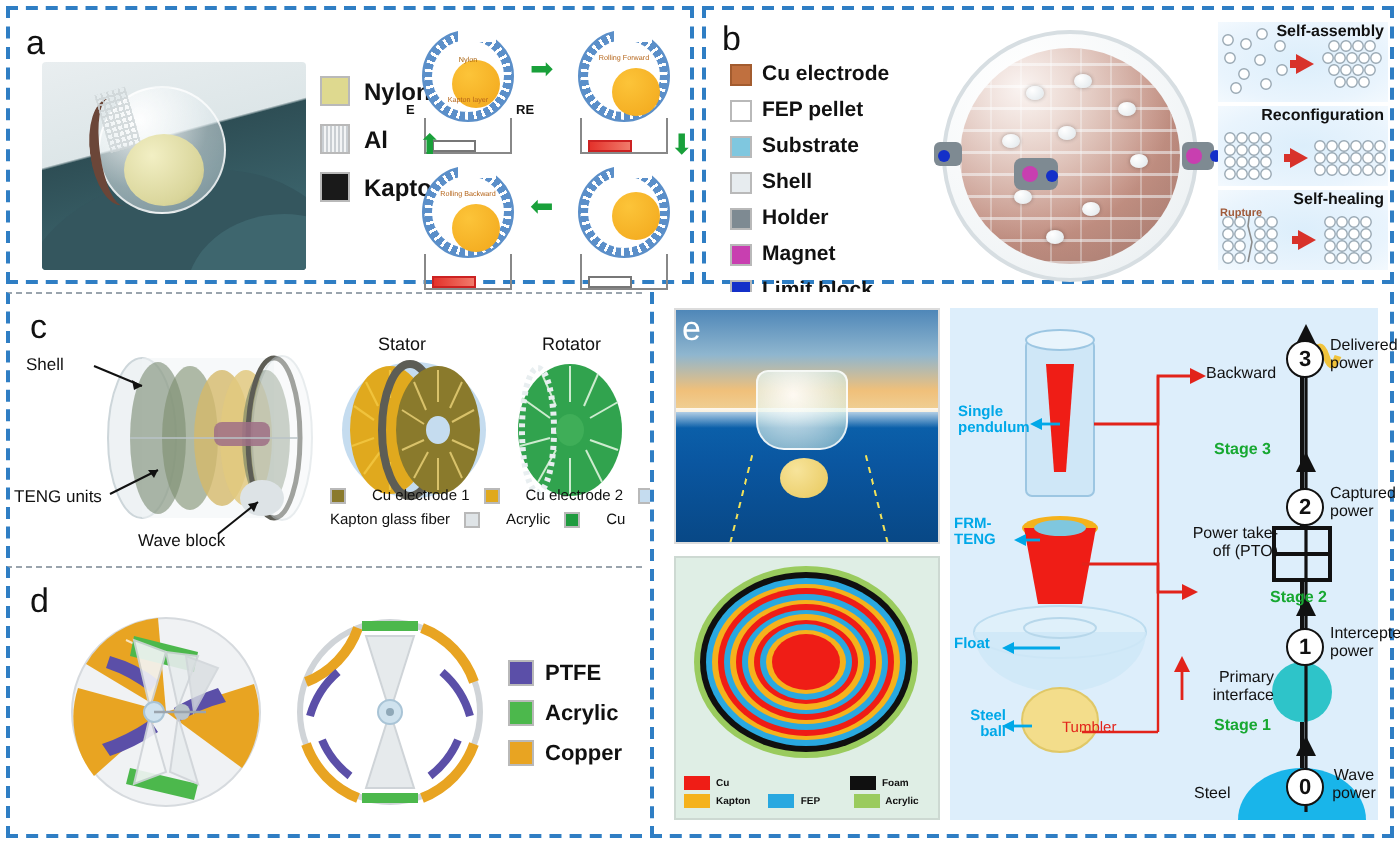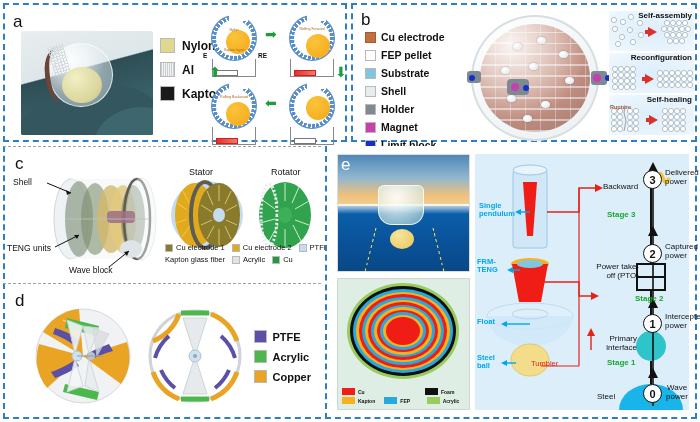--- a/index.html
+++ b/index.html
@@ -140,21 +140,21 @@
   .magblock .cap { position:absolute; right:2px; top:0; font-size:8px; font-weight:bold; color:#111; }
   .rupt { position:absolute; left:1px; top:9px; font-size:5.5px; color:#a05a3a; font-weight:bold; }
 
   
   #panel-c { left: 3px; top: 146px; width: 318px; height: 133px; }
   #pc-device { position:absolute; left:40px; top:16px; width:122px; height:108px; }
   #pc-labels .lbl { position:absolute; font-size:8.5px; color:#111; }
   #pc-rotor { position:absolute; left:160px; top:20px; width:155px; height:82px; }
   .sr-title { position:absolute; font-size:9px; color:#111; }
   #pc-legend { position:absolute; left:160px; top:96px; width:158px; }
-  #pc-legend .legend-row { margin-bottom:3px; gap:3px; }
+  #pc-legend .legend-row { margin-bottom:3px; gap:13px; }
   #pc-legend .lg-text { font-size:7.5px; }
   #pc-legend .sw { width:8px; height:8px; }
   .lgline { display:flex; gap:7px; align-items:center; }
 
   
   #panel-d { left: 3px; top: 283px; width: 318px; height: 136px; }
   #pd-left { position:absolute; left:28px; top:22px; width:100px; height:100px; }
   #pd-right { position:absolute; left:140px; top:22px; width:100px; height:100px; }
   #pd-legend { position:absolute; right:10px; top:46px; }
   #pd-legend .legend-row { margin-bottom:7px; gap:6px; }
@@ -739,21 +739,21 @@
           <line x1="13" y1="4" x2="4" y2="4" stroke="#00a8e8" stroke-width="1.4"></line>
           <polygon points="0,4 6,1 6,7" fill="#00a8e8"></polygon>
         </svg>
 
       <span class="cyan-lbl" style="left:2px; top:164px;">Float</span>
       <svg style="position:absolute; left:26px; top:166px;" width="30" height="8">
           <line x1="29" y1="4" x2="5" y2="4" stroke="#00a8e8" stroke-width="1.4"></line>
           <polygon points="0,4 6,1 6,7" fill="#00a8e8"></polygon>
         </svg>
 
-      <span class="cyan-lbl" style="left:2px; top:200px; width:26px; text-align:left;">Steel ball</span>
+      <span class="cyan-lbl" style="left:2px; top:200px; width:26px; text-align:right;">Steel ball</span>
       <svg style="position:absolute; left:26px; top:205px;" width="16" height="8">
           <line x1="15" y1="4" x2="5" y2="4" stroke="#00a8e8" stroke-width="1.4"></line>
           <polygon points="0,4 6,1 6,7" fill="#00a8e8"></polygon>
         </svg>
 
       <svg style="position:absolute; left:0; top:0;" width="214" height="256">
         <path d="M72,58 H104 V34 H122" stroke="#e2231a" stroke-width="1.4" fill="none"></path>
         <polygon points="128,34 120,30 120,38" fill="#e2231a"></polygon>
         <path d="M66,128 H104 V142 H118" stroke="#e2231a" stroke-width="1.4" fill="none"></path>
         <polygon points="124,142 116,138 116,146" fill="#e2231a"></polygon>
@@ -794,19 +794,19 @@
       <div class="node" style="left:168px; top:16px;">3</div>
       <div class="node" style="left:168px; top:90px;">2</div>
       <div class="node" style="left:168px; top:160px;">1</div>
       <div class="node" style="left:168px; top:230px;">0</div>
 
       <span class="blk-lbl" style="left:190px; top:15px; width:24px; line-height:1.1;">Delivered power</span>
       <span class="blk-lbl" style="left:190px; top:89px; width:24px; line-height:1.1;">Captured power</span>
       <span class="blk-lbl" style="left:190px; top:159px; width:24px; line-height:1.1;">Intercepted power</span>
       <span class="blk-lbl" style="left:190px; top:230px; width:24px; line-height:1.1;text-align:center;">Wave power</span>
 
-      <span class="green-lbl" style="left:132px; top:56px;">Stage 3</span>
+      <span class="green-lbl" style="left:132px; top:66px;">Stage 3</span>
       <span class="green-lbl" style="left:160px; top:140px;">Stage 2</span>
       <span class="green-lbl" style="left:132px; top:204px;">Stage 1</span>
     </div>
   </div>
 
 </div>
 
 </body></html>

